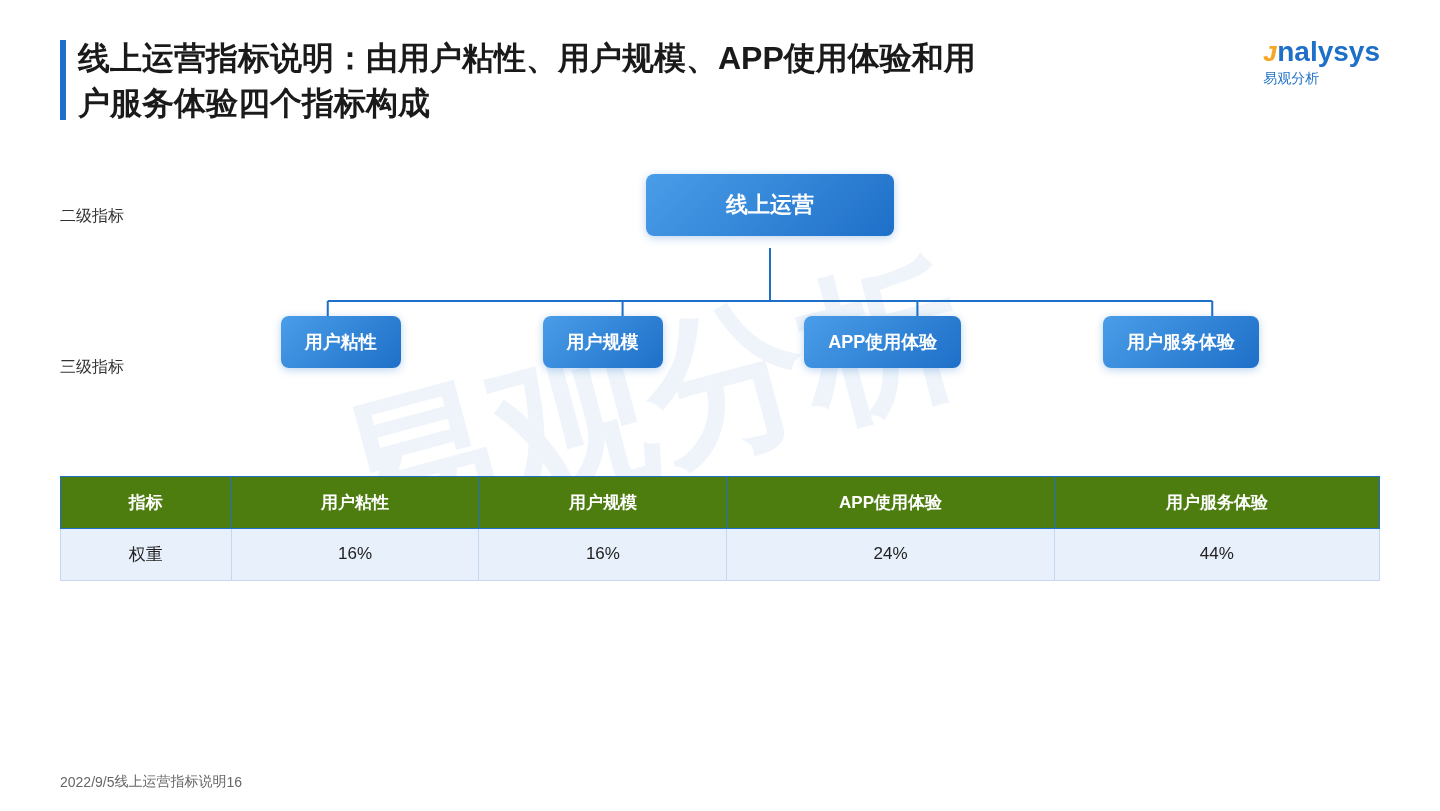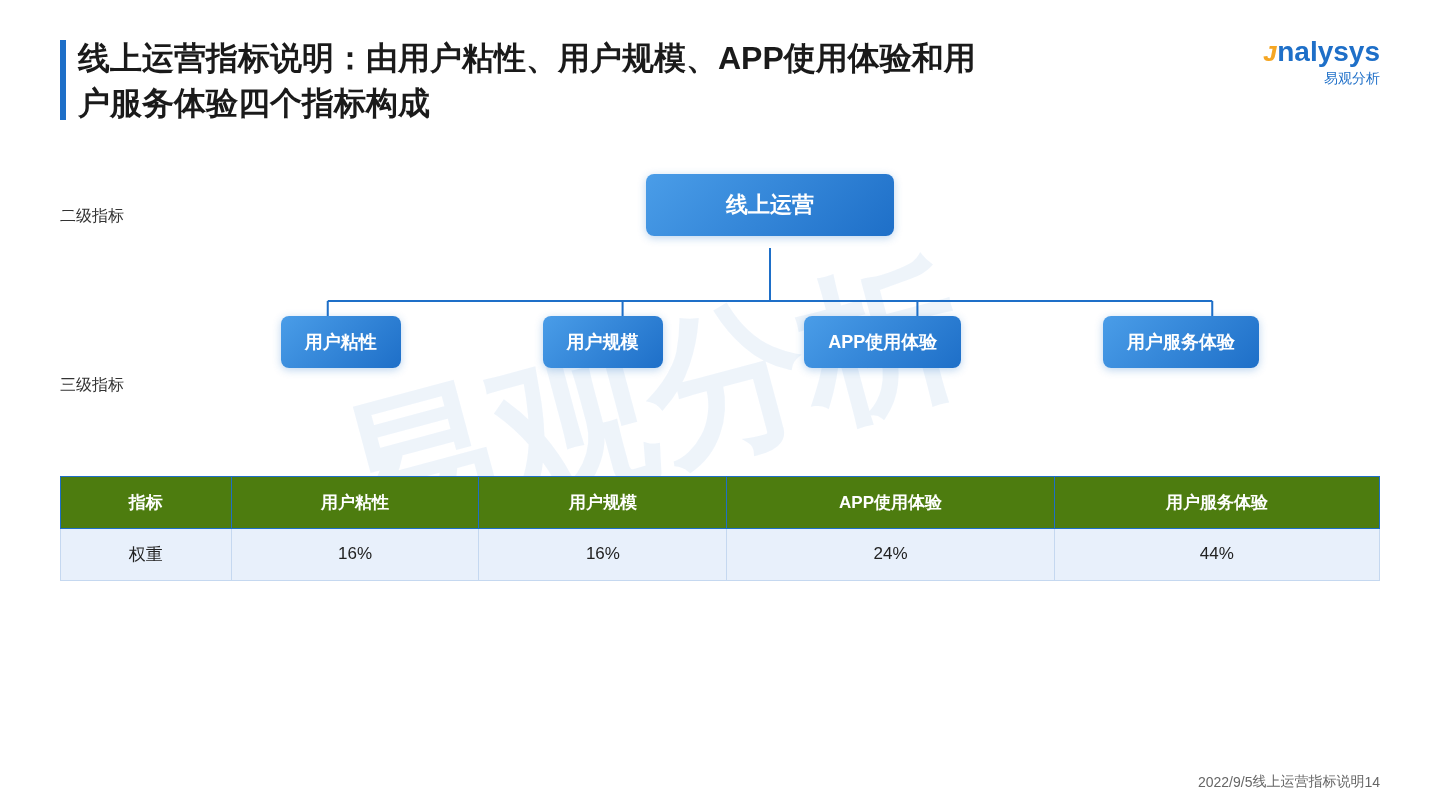--- a/index.html
+++ b/index.html
@@ -34,21 +34,21 @@
     .title-text {
       font-size: 32px;
       font-weight: bold;
       color: #1a1a1a;
       line-height: 1.4;
       max-width: 900px;
     }
     .logo-block {
       display: flex;
       flex-direction: column;
-      align-items: flex-end;
+      align-items: flex-start;
       flex-shrink: 0;
     }
     .logo-analysys {
       font-size: 28px;
       font-weight: bold;
       color: #1e6fc8;
     }
     .logo-analysys .logo-a {
       color: #f5a623;
       font-style: italic;
@@ -95,21 +95,20 @@
       margin-top: 20px;
       position: relative;
     }
     .level-labels {
       display: flex;
       flex-direction: column;
       justify-content: space-around;
       padding-top: 10px;
       margin-right: 20px;
       min-width: 80px;
-      gap: 18px;
     }
     .level-label {
       font-size: 16px;
       color: #333;
       text-align: left;
     }
     .level-label-l2 {
       margin-top: 30px;
     }
     .level-label-l3 {
@@ -199,21 +198,21 @@
       padding-left: 20px;
     }
 
     
     .footer {
       position: absolute;
       bottom: 20px;
       left: 60px;
       right: 60px;
       display: flex;
-      justify-content: flex-end;
+      justify-content: flex-start;
       align-items: center;
     }
     .footer-date {
       font-size: 14px;
       color: #666;
     }
     .footer-slogan {
       font-size: 14px;
       color: #666;
     }
@@ -296,14 +295,14 @@
         <td>44%</td>
       </tr>
     </tbody>
   </table>
 
 </div>
 
 <div class="footer">
   <div class="footer-date">2022/9/5</div>
   <div class="footer-slogan">线上运营指标说明</div>
-  <div class="footer-page">14</div>
+  <div class="footer-page">16</div>
 </div>
 
 </body></html>

